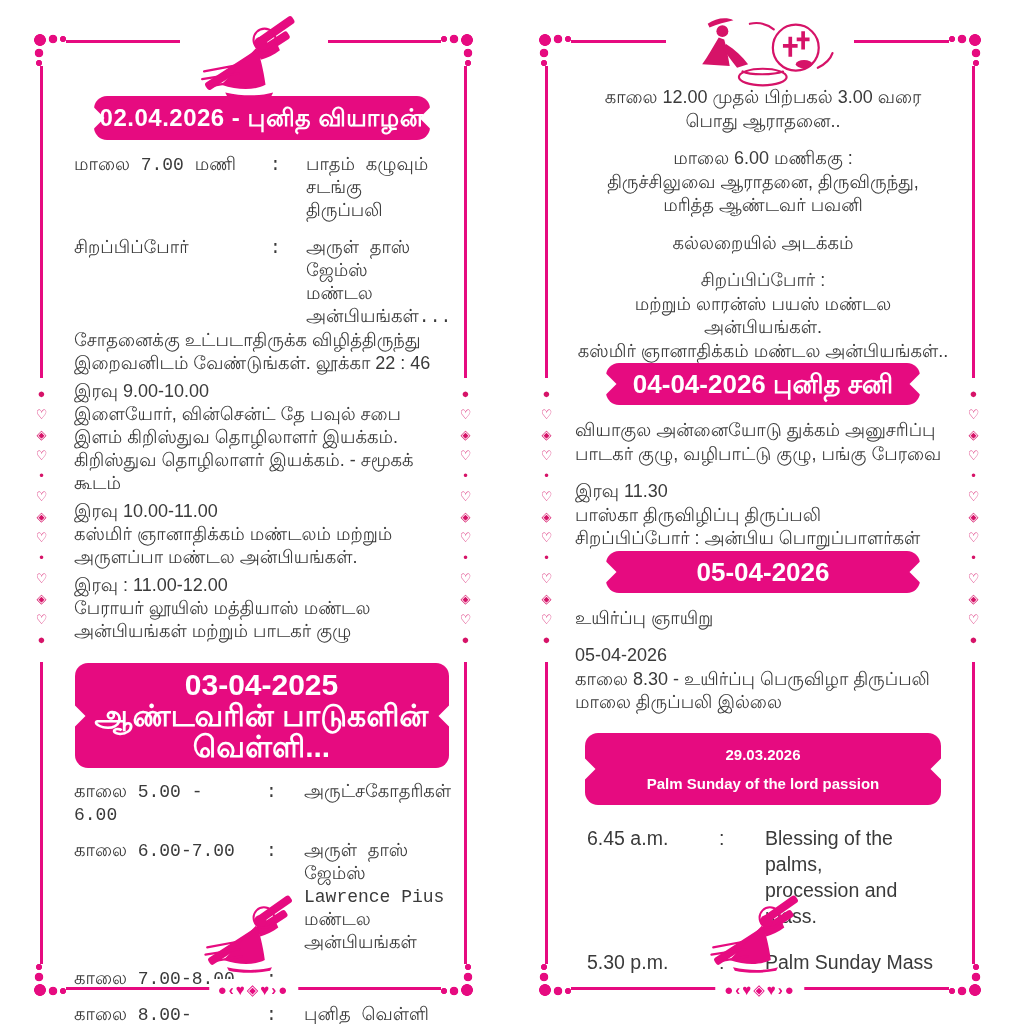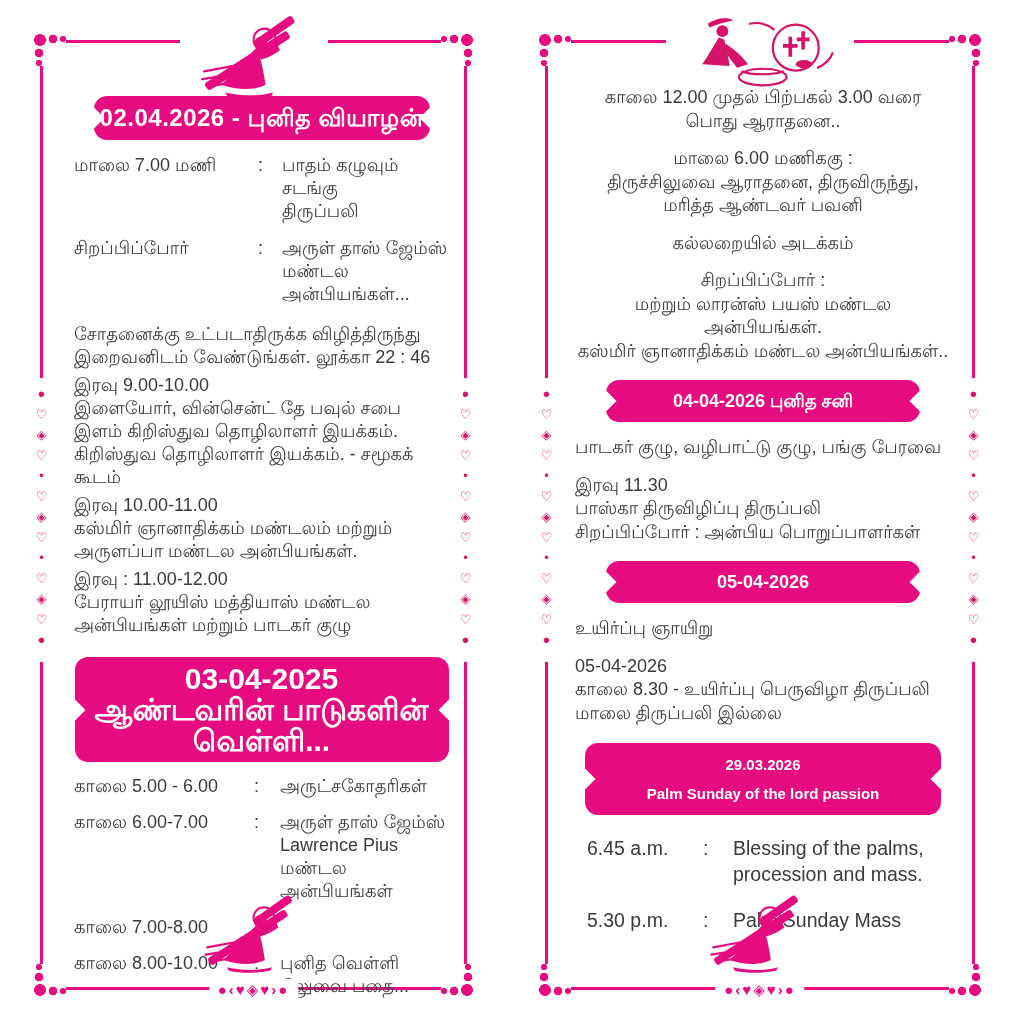--- a/index.html
+++ b/index.html
@@ -81,46 +81,46 @@
   .banner::before,.banner::after{
     content:"";position:absolute;top:50%;width:17px;height:17px;
     background:var(--bg);transform:translateY(-50%) rotate(45deg);
   }
   .banner::before{left:-10px;}
   .banner::after{right:-10px;}
   .banner .bl2{display:block;}
 
   .bn1{width:336px;font-size:24px;line-height:44px;letter-spacing:.5px;}
   .bn2{width:374px;font-size:30px;line-height:31px;padding:6px 0;margin-top:20px;}
-  .bnr{width:314px;font-size:18px;line-height:42px;margin-top:17px;}
+  .bnr{width:314px;font-size:26px;line-height:42px;}
   .bnp{width:356px;font-size:15px;line-height:29px;padding:7px 0;margin-top:18px;}
 
   
   .content{position:relative;font-size:18px;}
   .content.lc{padding:56px 18px 0 34px;}
   .content.rc{padding:46px 24px 0 30px;}
 
   .line{line-height:23px;}
 
-  .row{display:grid;grid-template-columns:172px 12px 1fr;column-gap:12px;margin-top:14px;}
+  .row{display:grid;grid-template-columns:172px 12px 1fr;column-gap:24px;margin-top:14px;font-family:Liberation Mono, monospace;}
   .row .tcol,.row .ccol,.row .dcol{line-height:23px;}
 
-  .exhort{margin-top:17px;}
+  .exhort{}
   .nblock{margin-top:5px;}
 
   .sched .row{grid-template-columns:168px 14px 1fr;margin-top:13px;}
 
   .cblock{text-align:center;margin-top:14px;}
   .cblock .line{line-height:23.5px;}
   .lblock{margin-top:14px;}
   .lblock .line{line-height:23.5px;}
 
   .palm-row{
     display:grid;grid-template-columns:116px 30px 1fr;
-    margin-top:20px;font-size:19.5px;padding-left:12px;
+    margin-top:20px;font-size:19.5px;padding-left:12px;gap:16px;
   }
   .palm-row .line,.palm-row .tcol,.palm-row .ccol{line-height:26px;}
 </style>
 </head>
 <body>
 
 <svg width="0" height="0" style="position:absolute" aria-hidden="true">
   <defs>
     <symbol id="sym-jesus" viewBox="0 0 120 100">
       <g fill="currentColor">
@@ -355,20 +355,21 @@
         <div class="line">சிறப்பிப்போர் :</div>
         <div class="line">மற்றும் லாரன்ஸ் பயஸ் மண்டல அன்பியங்கள்.</div>
         <div class="line">கஸ்மிர் ஞானாதிக்கம் மண்டல அன்பியங்கள்..</div>
       </div>
 
       <div class="banner bnr">
         <span>04-04-2026 புனித சனி</span>
       </div>
 
       <div class="lblock">
+        <div class="line">வியாகுல அன்னையோடு துக்கம் அனுசரிப்பு</div>
         <div class="line">பாடகர் குழு, வழிபாட்டு குழு, பங்கு பேரவை</div>
       </div>
 
       <div class="lblock">
         <div class="line">இரவு 11.30</div>
         <div class="line">பாஸ்கா திருவிழிப்பு திருப்பலி</div>
         <div class="line">சிறப்பிப்போர் : அன்பிய பொறுப்பாளர்கள்</div>
       </div>
 
       <div class="banner bnr">

